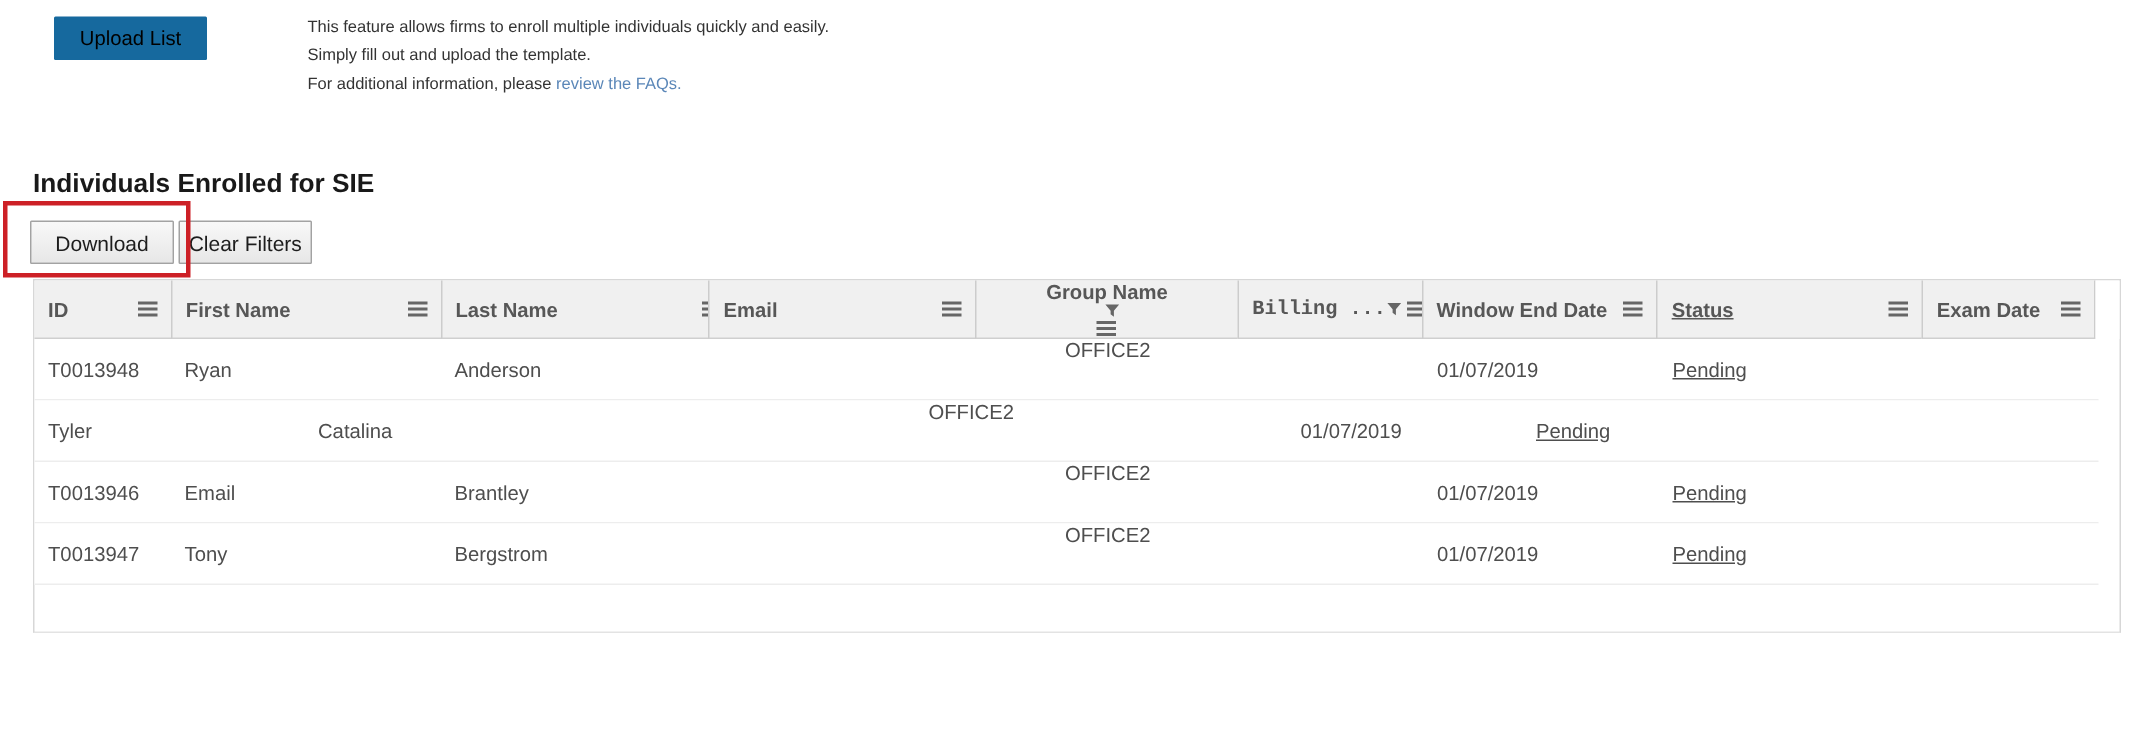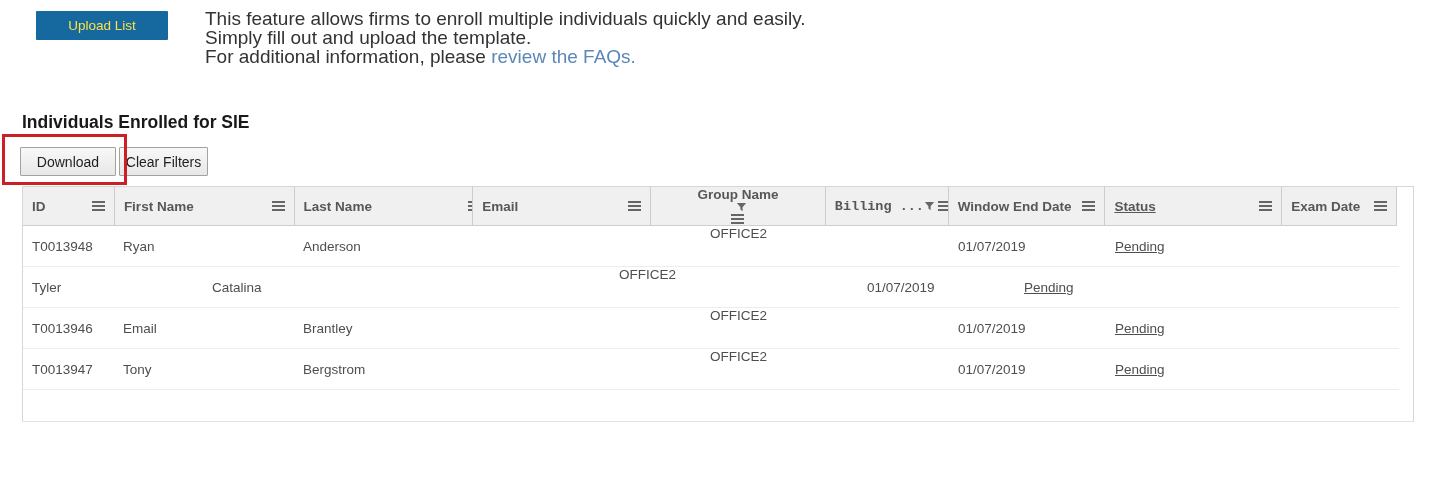--- a/index.html
+++ b/index.html
@@ -1,25 +1,25 @@
 <!DOCTYPE html>
 <html><head>
 <meta charset="utf-8">
 <style>
   * { margin:0; padding:0; box-sizing:border-box; }
   html,body { width:1429px; height:500px; background:#ffffff; overflow:hidden;
               font-family:"Liberation Sans", sans-serif; }
   .abs { position:absolute; }
 
   
-  #upload-btn { left:36px; top:11px; width:132px; height:29px;
-    background:#16699e; color:#fde047; border:none; font-size:13.5px;
+  #upload-btn { left:36px; top:11px; width:102px; height:29px;
+    background:#16699e; color:#000000; border:none; font-size:13.5px;
     font-family:"Liberation Sans",sans-serif; display:flex; align-items:center;
     justify-content:center; cursor:pointer; border-radius:1px; }
-  #description { left:205px; top:9px; font-size:19px; line-height:19px; color:#333333; }
+  #description { left:205px; top:9px; font-size:11px; line-height:19px; color:#333333; }
   #description a { color:#5b87b8; text-decoration:none; cursor:pointer; }
 
   
   #section-heading { left:22px; top:112px; font-size:17.5px; font-weight:bold; color:#191919; }
   #toolbar { left:20px; top:147px; display:flex; }
   .gray-btn { height:29px; background:linear-gradient(#f8f8f8,#e7e7e7);
     border:1px solid #a2a2a2; color:#1d1d1d; font-size:14px;
     font-family:"Liberation Sans",sans-serif; display:flex; align-items:center;
     justify-content:center; cursor:pointer; margin-right:3px; border-radius:1px; }
   #download-btn { width:96px; }

